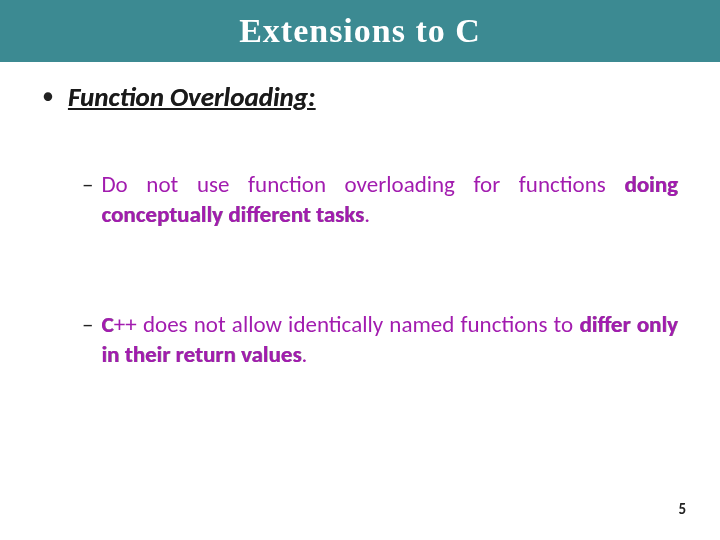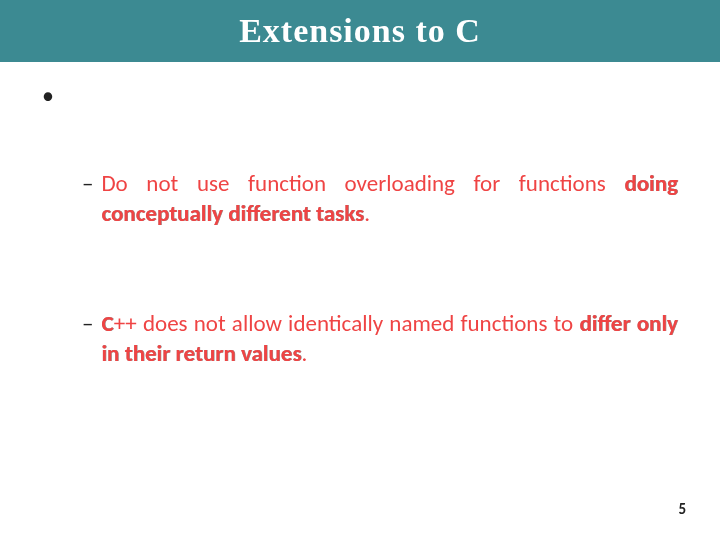--- a/index.html
+++ b/index.html
@@ -57,21 +57,21 @@
   }
   .dash {
     font-size: 23px;
     line-height: 30px;
     margin-right: 8px;
     color: #222;
   }
   .body-text {
     font-size: 23px;
     line-height: 30px;
-    color: #ef4444;
+    color: #a21caf;
     text-align: justify;
     flex: 1;
   }
   .emph {
     font-weight: bold;
     text-shadow: 0 0 0.5px #aaa, 0.5px 0 0 #888;
   }
   .page-num {
     position: absolute;
     bottom: 22px;
@@ -85,20 +85,21 @@
 <body>
 
 <div class="title-bar">
   <div class="title-text">Extensions to C</div>
 </div>
 
 <div class="content">
 
   <div class="bullet-row">
     <span class="bullet-dot">•</span>
+    <span class="heading">Function Overloading:</span>
   </div>
 
   <div class="sub-list">
 
     <div class="sub-item">
       <span class="dash">–</span>
       <span class="body-text">
         <span>Do not use function overloading for functions </span><span class="emph">doing conceptually different tasks</span><span>.</span>
       </span>
     </div>

